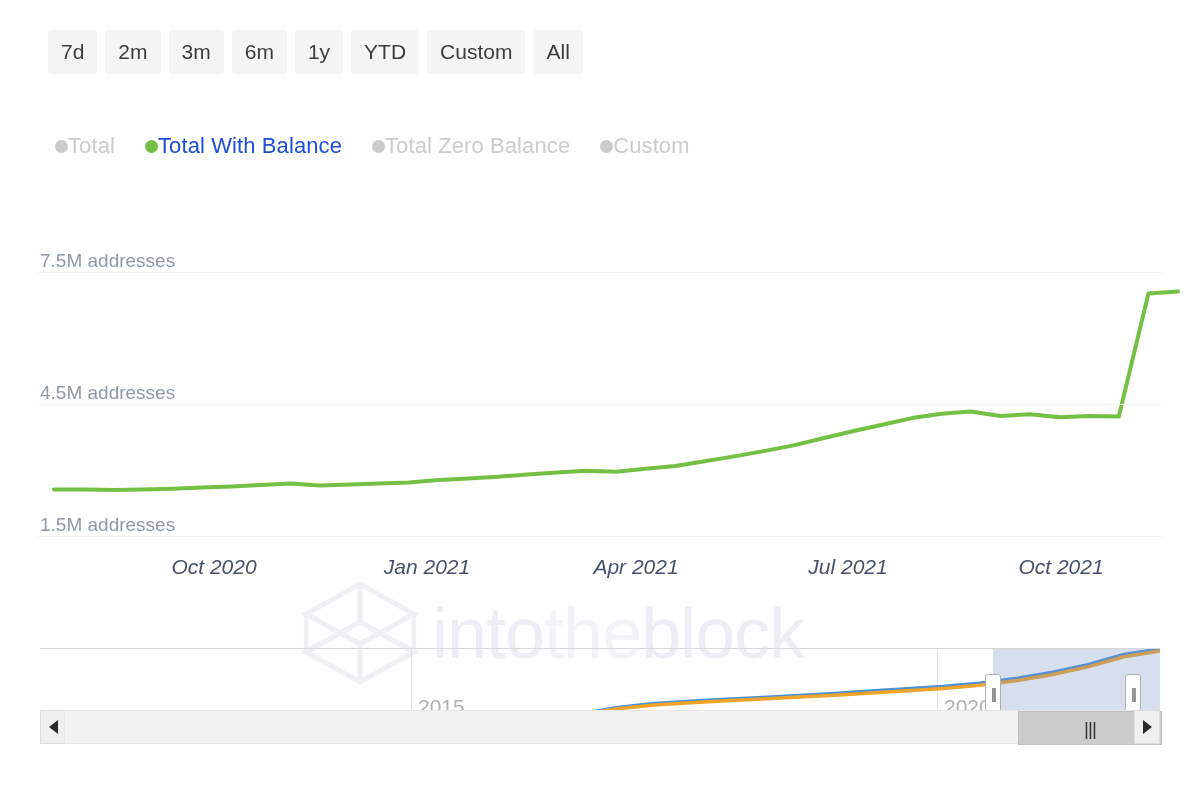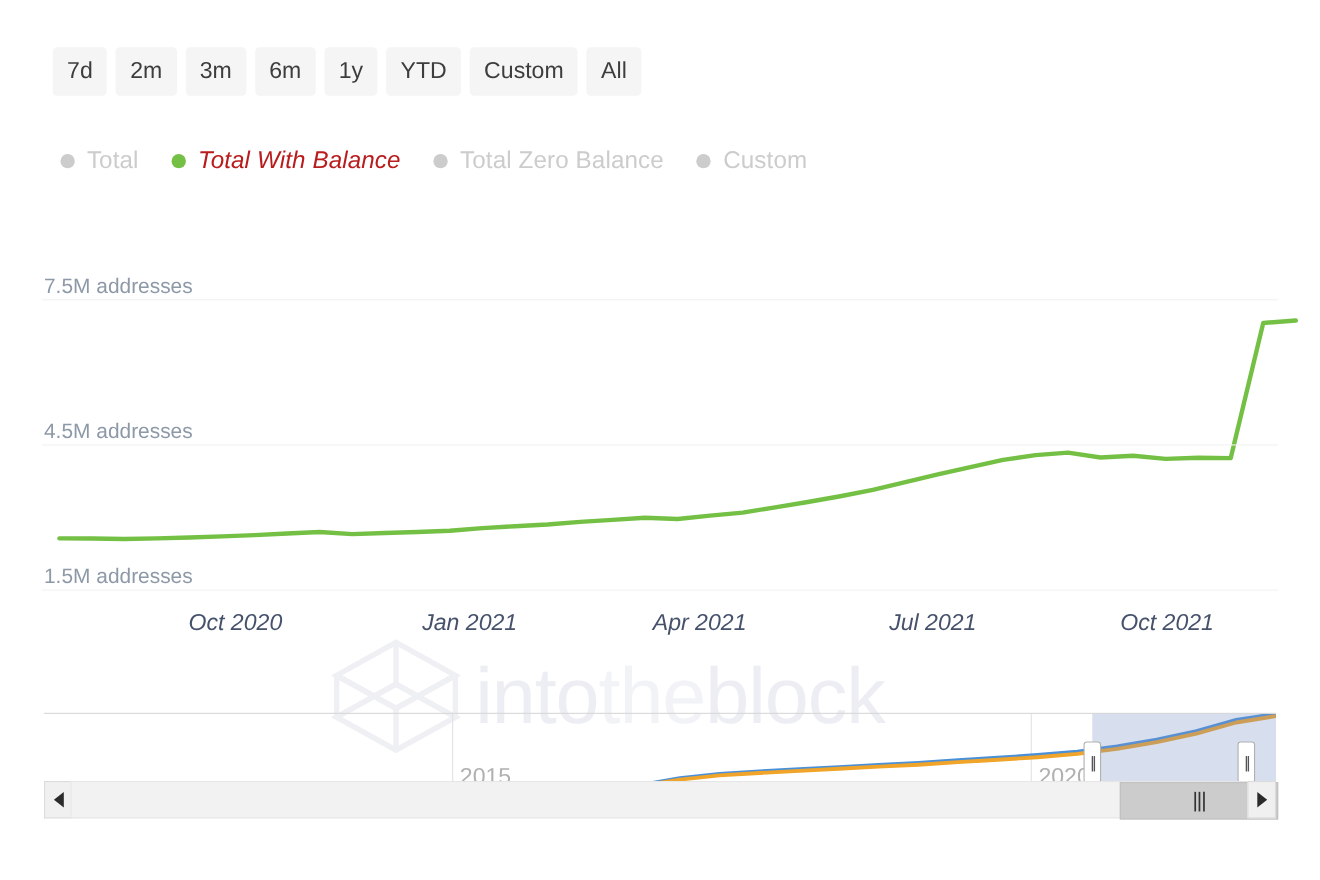--- a/index.html
+++ b/index.html
@@ -12,21 +12,21 @@
     height: 800px;
     font-family: "Liberation Sans", sans-serif;
     position: relative;
     overflow: hidden;
   }
 
   
   #range-buttons {
     position: absolute;
     left: 48px;
-    top: 43px;
+    top: 30px;
     display: flex;
     gap: 8px;
     align-items: center;
   }
   .range-btn {
     background: #f5f5f5;
     border: none;
     border-radius: 4px;
     color: #3d3d3d;
     font-family: "Liberation Sans", sans-serif;
@@ -42,39 +42,38 @@
     position: absolute;
     left: 55px;
     top: 133px;
     display: flex;
     align-items: center;
     gap: 30px;
   }
   .legend-item {
     display: flex;
     align-items: center;
-    gap: 11px;
     cursor: pointer;
     white-space: nowrap;
     justify-content: center;
   }
   .legend-dot {
     width: 13px;
     height: 13px;
     border-radius: 50%;
     background: #cccccc;
     flex: 0 0 auto;
   }
   .legend-item.active .legend-dot { background: #74c045; }
   .legend-label {
     font-size: 22px;
     color: #cccccc;
     letter-spacing: .1px;
   }
-  .legend-item.active .legend-label { color: #b91c1c; font-style: italic; }
+  .legend-item.active .legend-label { color: #1d4ed8; }
 
   
   #main-chart {
     position: absolute;
     left: 0;
     top: 240px;
     width: 1200px;
     height: 355px;
     padding-left: 16px;
   }

